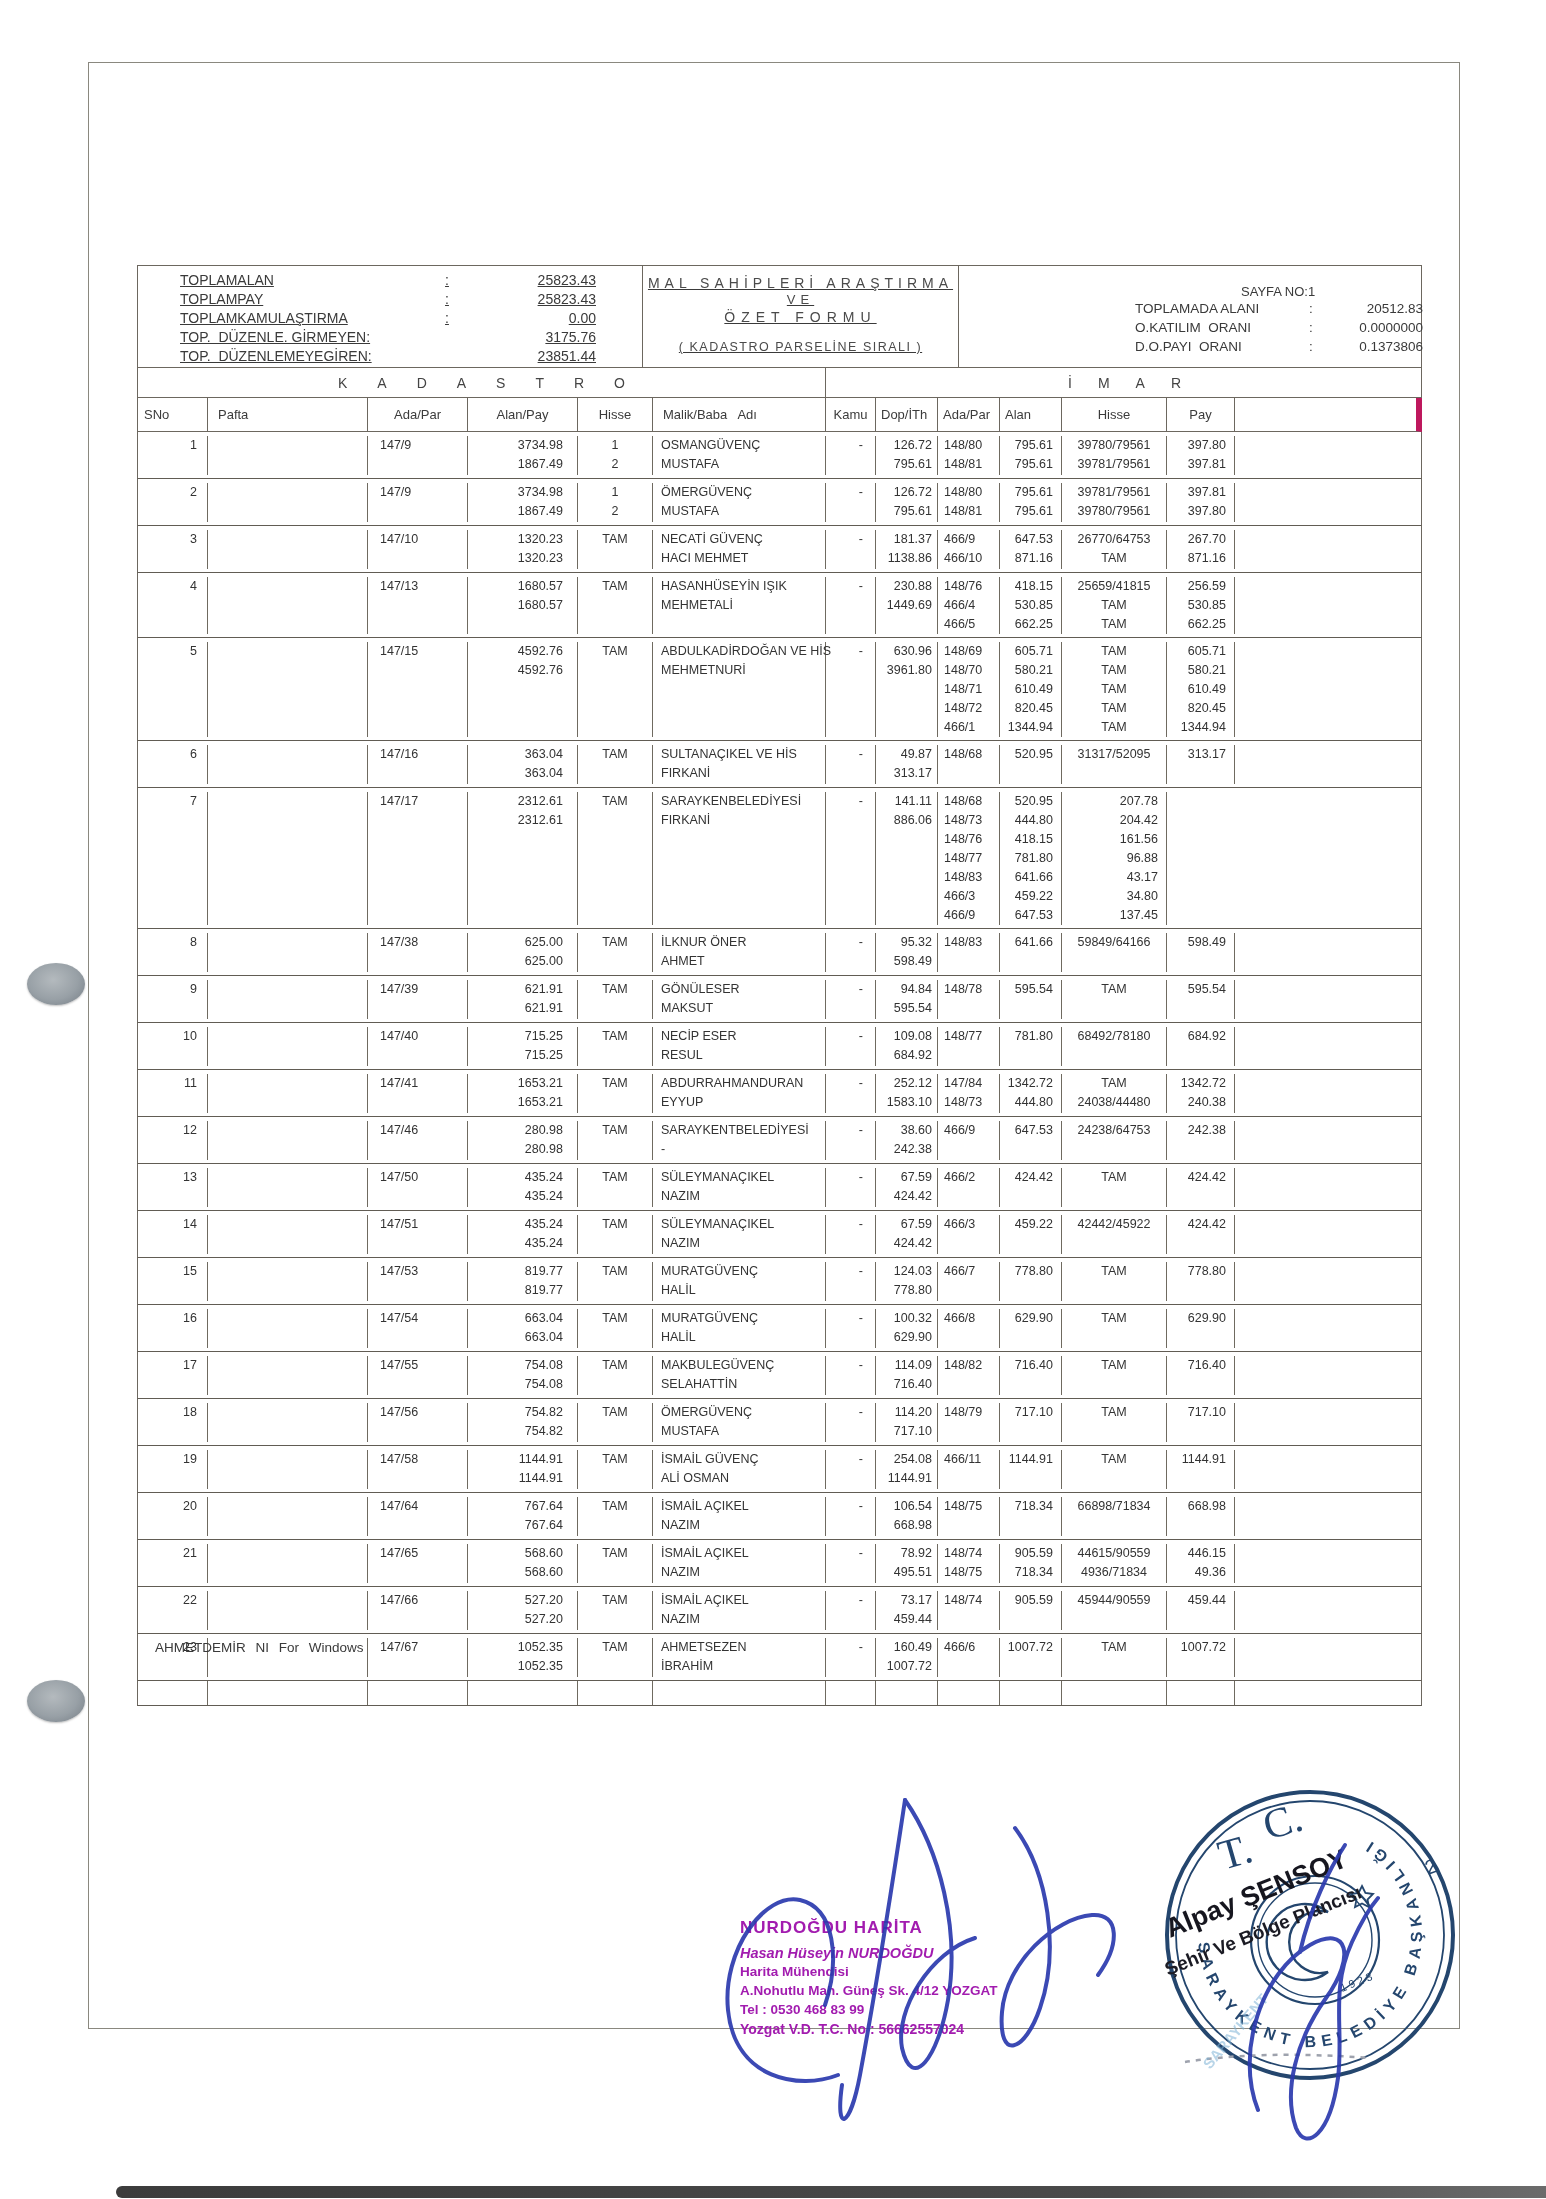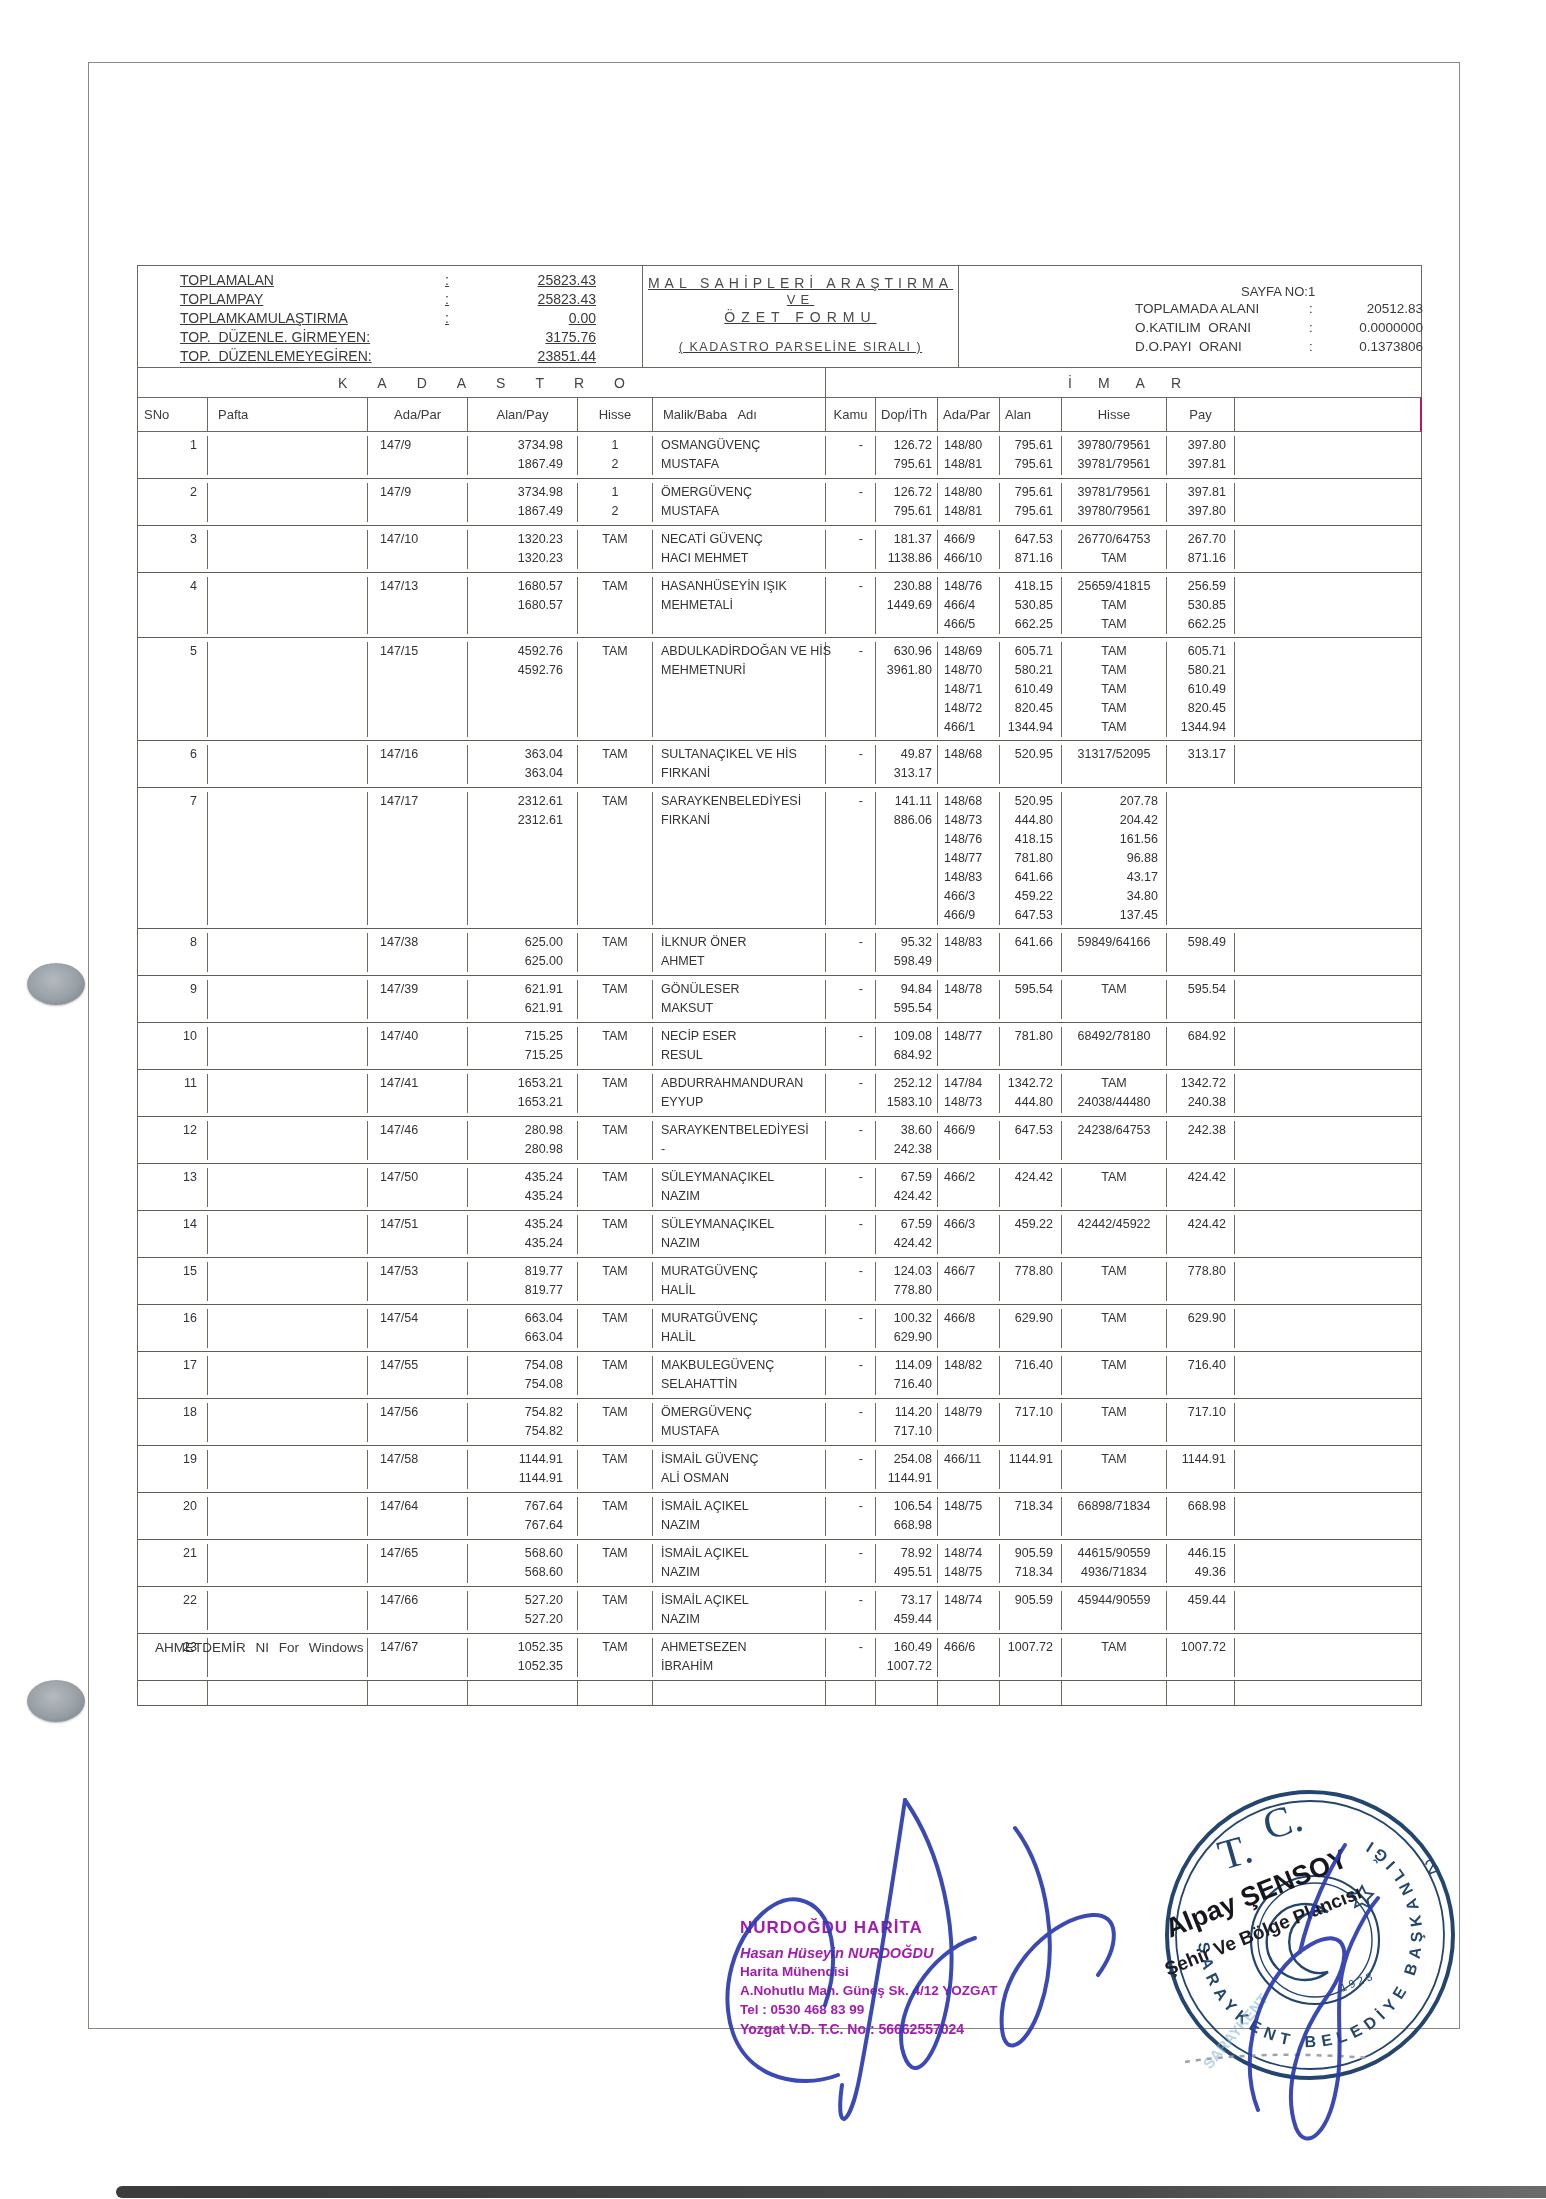--- a/index.html
+++ b/index.html
@@ -42,21 +42,21 @@
   .icolon{width:28px;text-align:center;}
   .ival{width:98px;text-align:right;}
   
   .band{display:grid;grid-template-columns:688px 597px;border-left:1px solid #6c675f;
         border-right:1px solid #6c675f;border-bottom:1px solid #6c675f;height:29px;}
   .band > div{display:flex;align-items:center;justify-content:center;font-size:14px;color:#444;}
   .band-left{border-right:1px solid #6c675f;letter-spacing:30px;text-indent:30px;}
   .band-right{letter-spacing:26px;text-indent:26px;}
   
   .grid-cols{display:grid;grid-template-columns:70px 160px 100px 110px 75px 173px 50px 62px 62px 62px 105px 68px 188px;}
-  .thead{border-left:1px solid #6c675f;border-right:2px solid #be185d;border-bottom:1px solid #6c675f;
+  .thead{border-left:1px solid #6c675f;border-right:6px solid #be185d;border-bottom:1px solid #6c675f;
          height:33px;font-size:13px;color:#3b3b3b;}
   .thead > div{display:flex;align-items:center;border-right:1px solid #6c675f;white-space:pre;}
   .thead > div:last-child{border-right:none;}
   .h-sno{padding-left:6px;}
   .h-pafta{padding-left:10px;}
   .h-adapar,.h-alanpay,.h-hisse,.h-kamu,.h-ihisse,.h-pay{justify-content:center;}
   .h-malik{padding-left:10px;}
   .h-dop,.h-iada,.h-ialan{padding-left:5px;}
   .trow{border-left:1px solid #6c675f;border-right:1px solid #6c675f;border-bottom:1px solid #615c54;
         padding:4px 0 3px 0;min-height:39px;font-size:12.5px;color:#333;}

